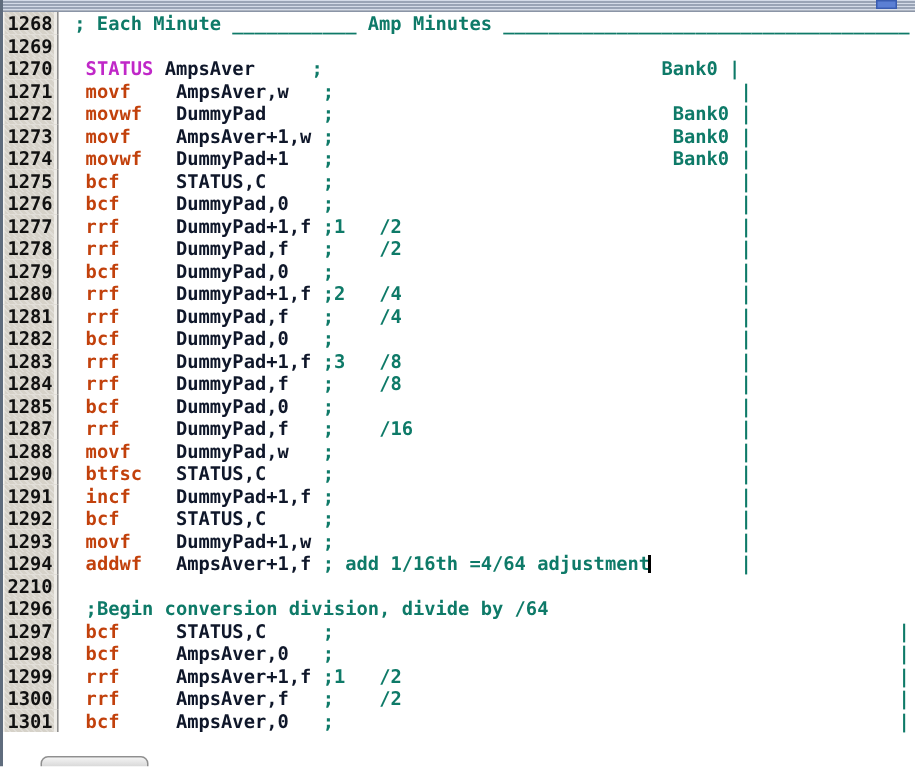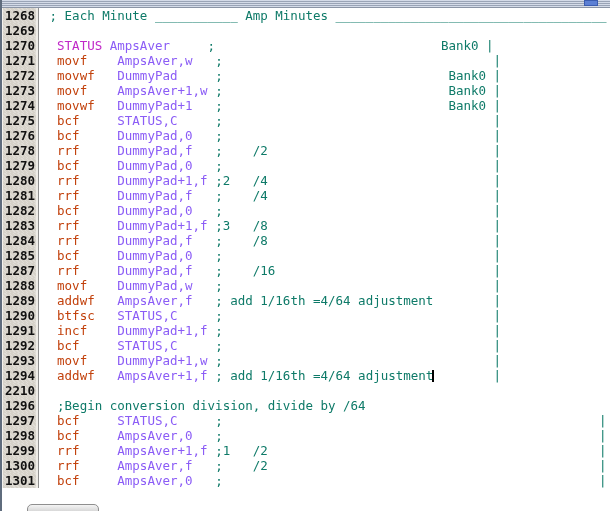--- a/index.html
+++ b/index.html
@@ -31,26 +31,26 @@
     border-right:1px solid #8f8f8f;
     box-shadow:inset -2px 0 0 #efede8, inset 1px 0 0 #f4f2ee;
     color:#111;
     font-size:12.5px;font-weight:bold;
     padding-left:3px;box-sizing:border-box;
     white-space:pre;
   }
   .code-cell{
     flex:1 1 auto;
     white-space:pre;
-    font-size:12.5px;font-weight:normal;
+    font-size:12.5px;font-weight:bold;
     padding-left:3px;
     color:#222;
   }
   .mn{color:#c2410c;margin-top:32px;}
-  .sym{color:#8b5cf6;}
+  .sym{color:#0f172a;}
   .dir{color:#c028c8;}
   .com{color:#0e7a68;}
   .caret{
     display:inline-block;width:2px;height:12px;
     background:#000;vertical-align:-2px;margin:0 -1px;
   }
   .h-scroll-thumb{
     position:absolute;left:25px;top:504px;width:72px;height:12px;
     border-radius:5px;
     background:linear-gradient(180deg,#f4f4f4,#c6c6c6);
@@ -96,20 +96,24 @@
       </div>
       <div class="row">
         <div class="gutter-cell">1275</div>
         <div class="code-cell">  <span class="mn">bcf</span>     <span class="sym">STATUS,C</span>     <span class="com">;</span>                                    <span class="com">|</span></div>
       </div>
       <div class="row">
         <div class="gutter-cell">1276</div>
         <div class="code-cell">  <span class="mn">bcf</span>     <span class="sym">DummyPad,0</span>   <span class="com">;</span>                                    <span class="com">|</span></div>
       </div>
       <div class="row">
+        <div class="gutter-cell">1277</div>
+        <div class="code-cell">  <span class="mn">rrf</span>     <span class="sym">DummyPad+1,f</span> <span class="com">;1   /2</span>                              <span class="com">|</span></div>
+      </div>
+      <div class="row">
         <div class="gutter-cell">1278</div>
         <div class="code-cell">  <span class="mn">rrf</span>     <span class="sym">DummyPad,f</span>   <span class="com">;    /2</span>                              <span class="com">|</span></div>
       </div>
       <div class="row">
         <div class="gutter-cell">1279</div>
         <div class="code-cell">  <span class="mn">bcf</span>     <span class="sym">DummyPad,0</span>   <span class="com">;</span>                                    <span class="com">|</span></div>
       </div>
       <div class="row">
         <div class="gutter-cell">1280</div>
         <div class="code-cell">  <span class="mn">rrf</span>     <span class="sym">DummyPad+1,f</span> <span class="com">;2   /4</span>                              <span class="com">|</span></div>
@@ -134,24 +138,20 @@
         <div class="gutter-cell">1285</div>
         <div class="code-cell">  <span class="mn">bcf</span>     <span class="sym">DummyPad,0</span>   <span class="com">;</span>                                    <span class="com">|</span></div>
       </div>
       <div class="row">
         <div class="gutter-cell">1287</div>
         <div class="code-cell">  <span class="mn">rrf</span>     <span class="sym">DummyPad,f</span>   <span class="com">;    /16</span>                             <span class="com">|</span></div>
       </div>
       <div class="row">
         <div class="gutter-cell">1288</div>
         <div class="code-cell">  <span class="mn">movf</span>    <span class="sym">DummyPad,w</span>   <span class="com">;</span>                                    <span class="com">|</span></div>
-      </div>
-      <div class="row">
-        <div class="gutter-cell">1289</div>
-        <div class="code-cell">  <span class="mn">addwf</span>   <span class="sym">AmpsAver,f</span>   <span class="com">; add 1/16th =4/64 adjustment</span>        <span class="com">|</span></div>
       </div>
       <div class="row">
         <div class="gutter-cell">1290</div>
         <div class="code-cell">  <span class="mn">btfsc</span>   <span class="sym">STATUS,C</span>     <span class="com">;</span>                                    <span class="com">|</span></div>
       </div>
       <div class="row">
         <div class="gutter-cell">1291</div>
         <div class="code-cell">  <span class="mn">incf</span>    <span class="sym">DummyPad+1,f</span> <span class="com">;</span>                                    <span class="com">|</span></div>
       </div>
       <div class="row">

